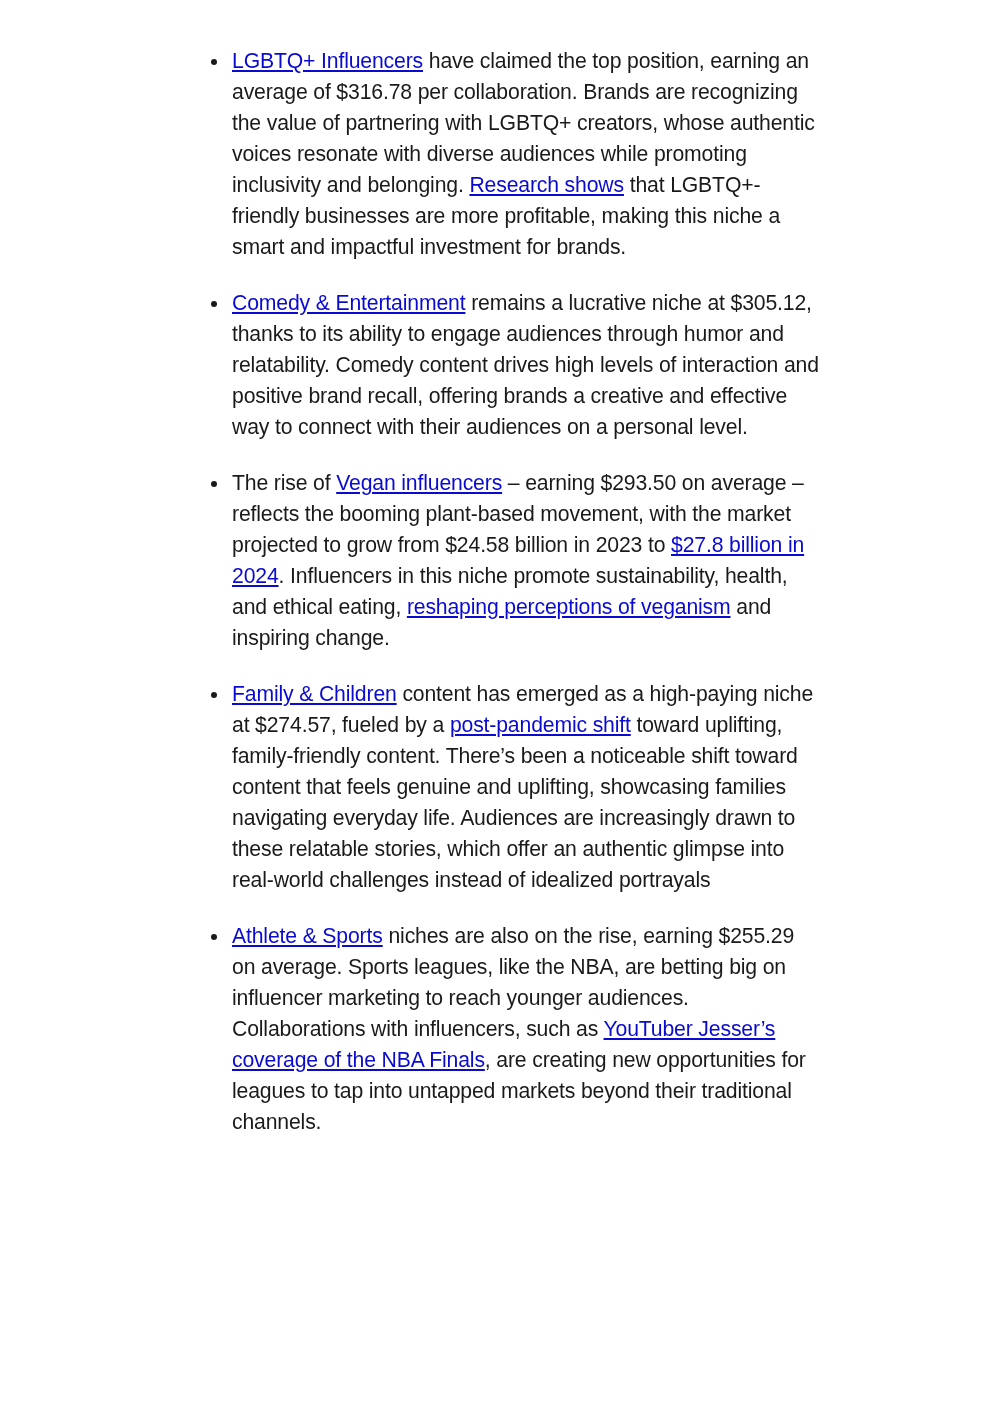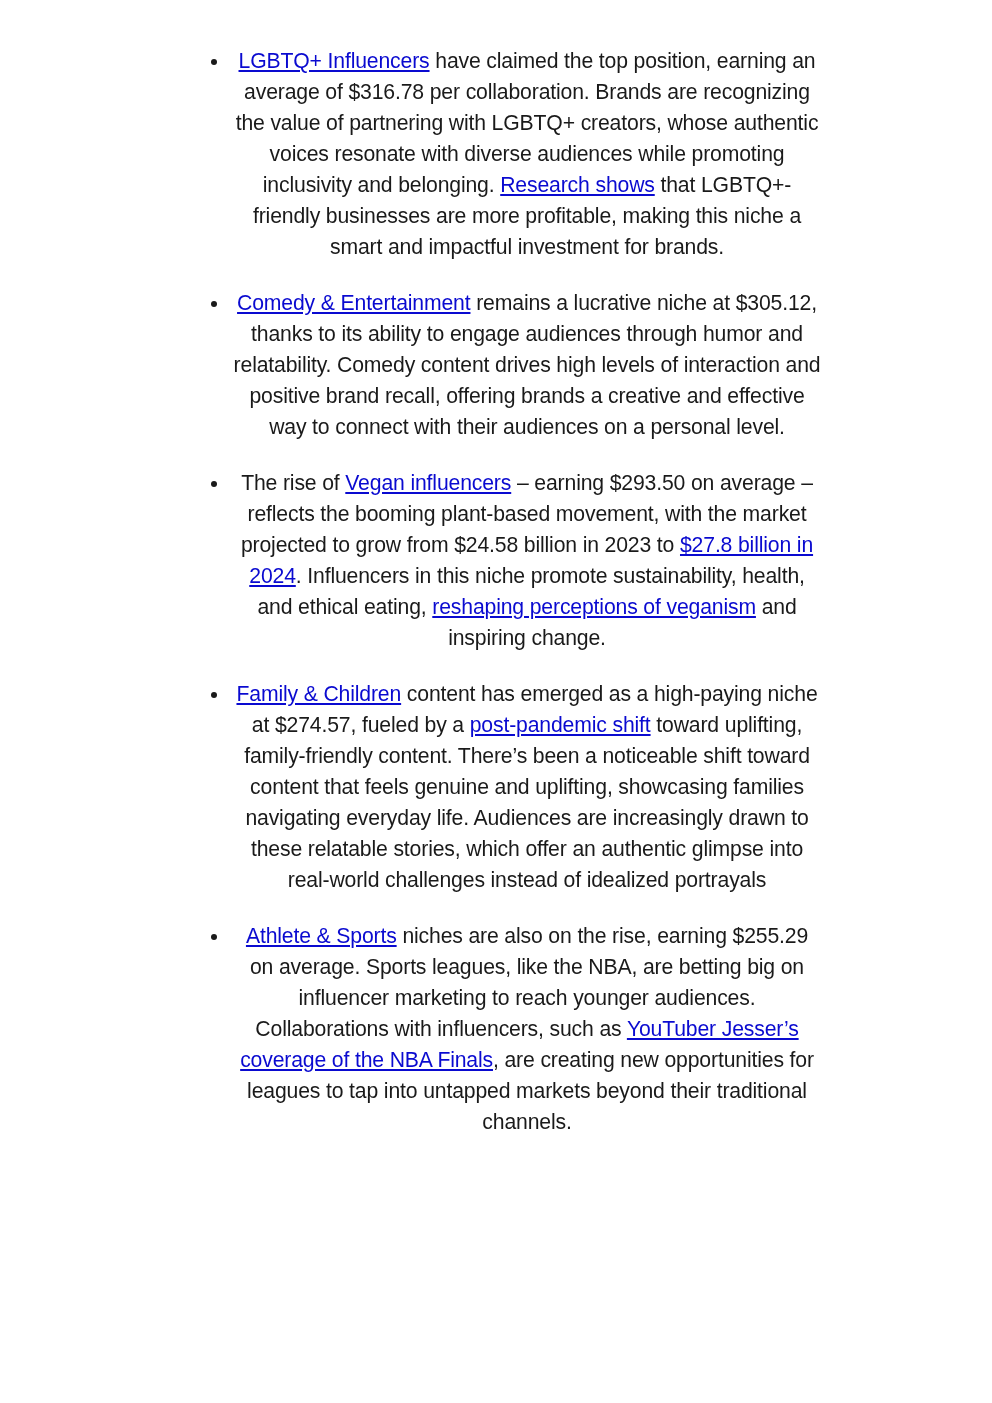--- a/index.html
+++ b/index.html
@@ -4,21 +4,21 @@
 <style>
   html, body { margin: 0; padding: 0; background: #ffffff; }
   body {
     width: 992px; height: 1403px; position: relative; overflow: hidden;
     font-family: "Liberation Sans", "DejaVu Sans", sans-serif;
     color: #1a1a1a;
   }
   .page { position: absolute; left: 0; top: 0; width: 992px; height: 1403px; }
   ul.items {
     list-style: none; margin: 0; padding: 0;
-    position: absolute; left: 232px; top: 45px; width: 590px; text-align: center;
+    position: absolute; left: 232px; top: 45px; width: 590px;
   }
   li.item {
     position: relative;
     font-size: 21.2px; line-height: 31px;
     margin: 0 0 25px 0;
     letter-spacing: -0.15px;
   }
   li.item .bullet {
     position: absolute; left: -21px; top: 14px;
     width: 6px; height: 6px; border-radius: 50%; background: #1a1a1a;

